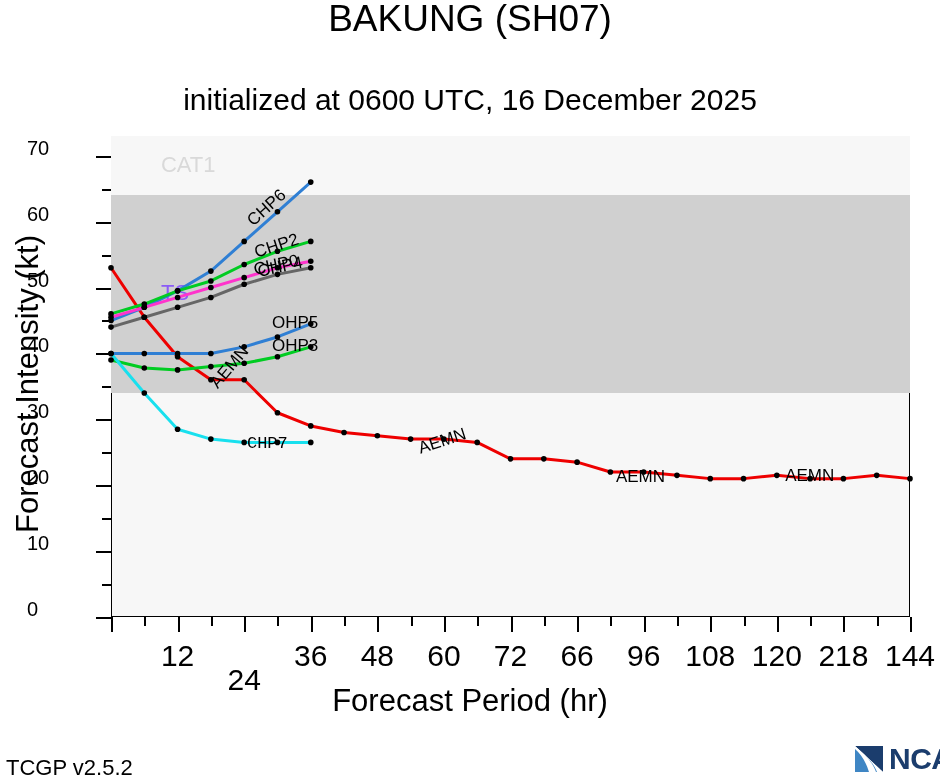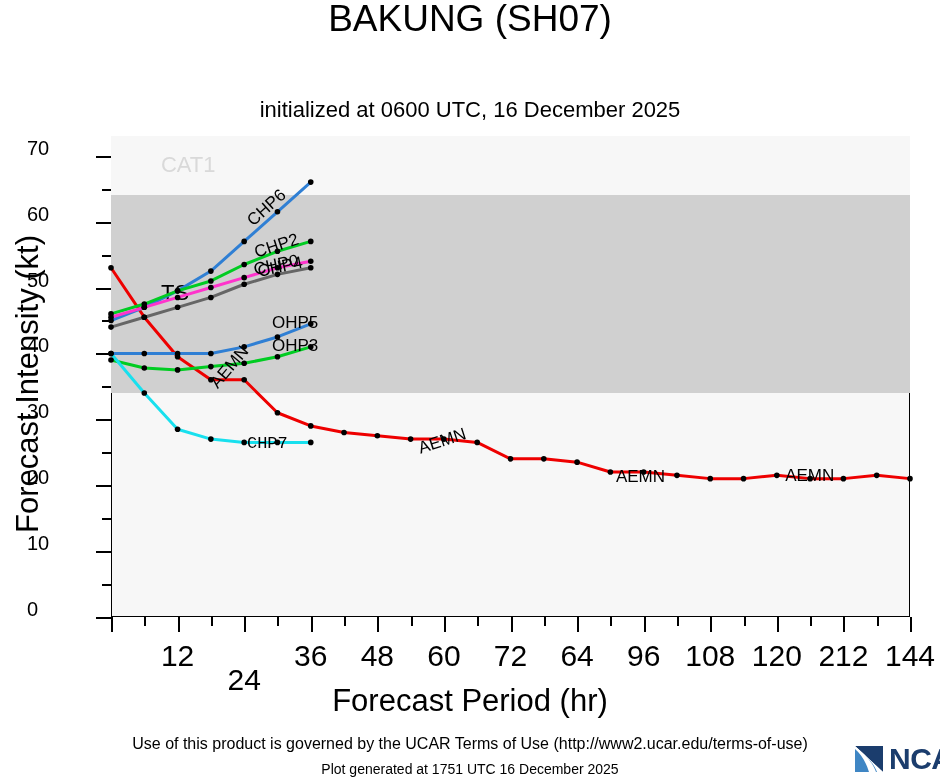--- a/index.html
+++ b/index.html
@@ -6,21 +6,21 @@
   body{
     width:940px;height:780px;background:#ffffff;
     font-family:"Liberation Sans", sans-serif;
     color:#000;overflow:hidden;position:relative;
   }
   #stage{position:relative;width:744px;height:780px;}
 
   .ttl{position:absolute;left:0;width:940px;text-align:center;white-space:nowrap;}
   #title-main{top:-2px;font-size:37px;}
   #title-sub{top:44px;font-size:29px;}
-  #title-init{top:83px;font-size:22px;margin-top:14px;}
+  #title-init{top:83px;font-size:30px;}
 
   #ylabel{
     position:absolute;left:-232px;top:366px;width:520px;
     transform:rotate(-90deg);text-align:center;
     font-size:31px;white-space:nowrap;
   }
   #xlabel{
     position:absolute;left:0;width:940px;top:683px;
     text-align:center;font-size:31px;white-space:nowrap;
   }
@@ -56,21 +56,21 @@
   <div class="ttl" id="title-main">BAKUNG (SH07)</div>
   <div class="ttl" id="title-init">initialized at 0600 UTC, 16 December 2025</div>
 
   <div id="ylabel">Forecast Intensity (kt)</div>
   <div id="xlabel">Forecast Period (hr)</div>
 
   <div id="plotwrap">
     <div id="plotbg"></div>
     <div id="bands">
         <div class="band-rect" style="position: absolute; left: 0px; width: 799px; top: 59.3014px; height: 197.671px; background: rgb(208, 208, 208);"></div>
-        <div class="bandlab" style="left: 49.9375px; top: 144.137px; color: #000000;">TS</div>
+        <div class="bandlab" style="left: 49.9375px; top: 144.137px; color: #8b5cf6;">TS</div>
         <div class="band-rect" style="position: absolute; left: 0px; width: 799px; top: 0px; height: 59.3014px; background: rgb(247, 247, 247);"></div>
         <div class="bandlab" style="left: 49.9375px; top: 16.3096px;">CAT1</div>
       </div>
     <div id="yaxis">
         <div class="ytick" style="top: 481px;"></div>
         <div class="ytick minor" style="top: 448.055px;"></div>
         <div class="ytick" style="top: 415.11px;"></div>
         <div class="ytick minor" style="top: 382.164px;"></div>
         <div class="ytick" style="top: 349.219px;"></div>
         <div class="ytick minor" style="top: 316.274px;"></div>
@@ -117,25 +117,25 @@
         <div class="xtick" style="left: 699.125px; height: 9px;"></div>
         <div class="xtick" style="left: 732.417px; height: 15px;"></div>
         <div class="xtick" style="left: 765.708px; height: 9px;"></div>
         <div class="xtick" style="left: 799px; height: 15px;"></div>
         <div class="xtlab" style="width: 90px; left: 21.5833px; top: 503px;">12</div>
         <div class="xtlab" style="width: 90px; left: 88.1667px; top: 503px; margin-top: 24px;">24</div>
         <div class="xtlab" style="width: 90px; left: 154.75px; top: 503px;">36</div>
         <div class="xtlab" style="width: 90px; left: 221.333px; top: 503px;">48</div>
         <div class="xtlab" style="width: 90px; left: 287.917px; top: 503px;">60</div>
         <div class="xtlab" style="width: 90px; left: 354.5px; top: 503px;">72</div>
-        <div class="xtlab" style="width: 90px; left: 421.083px; top: 503px;">64</div>
+        <div class="xtlab" style="width: 90px; left: 421.083px; top: 503px;">66</div>
         <div class="xtlab" style="width: 90px; left: 487.667px; top: 503px;">96</div>
         <div class="xtlab" style="width: 90px; left: 554.25px; top: 503px;">108</div>
         <div class="xtlab" style="width: 90px; left: 620.833px; top: 503px;">120</div>
-        <div class="xtlab" style="width: 90px; left: 687.417px; top: 503px;">212</div>
+        <div class="xtlab" style="width: 90px; left: 687.417px; top: 503px;">218</div>
         <div class="xtlab" style="width: 90px; left: 754px; top: 503px;">144</div>
       </div>
     <svg id="svg" width="803" height="485">
         <polyline points="0,131.78082191780823 33.291666666666664,181.19863013698625 66.58333333333333,220.73287671232873 99.875,243.7945205479452 133.16666666666666,243.7945205479452 166.45833333333334,276.7397260273973 199.75,289.9178082191781 233.04166666666669,296.5068493150685 266.3333333333333,299.8013698630137 299.625,303.0958904109589 332.9166666666667,303.0958904109589 366.2083333333333,306.3904109589041 399.5,322.86301369863014 432.79166666666663,322.86301369863014 466.08333333333337,326.1575342465753 499.375,336.04109589041093 532.6666666666666,336.04109589041093 565.9583333333334,339.33561643835617 599.25,342.6301369863014 632.5416666666666,342.6301369863014 665.8333333333334,339.33561643835617 699.125,342.6301369863014 732.4166666666666,342.6301369863014 765.7083333333334,339.33561643835617 799,342.6301369863014" fill="none" stroke="#ee0000" stroke-width="3" stroke-linejoin="round" stroke-linecap="round"></polyline>
         <polyline points="0,184.4931506849315 33.291666666666664,171.31506849315065 66.58333333333333,154.84246575342462 99.875,135.0753424657534 133.16666666666666,105.42465753424659 166.45833333333334,75.77397260273972 199.75,46.1232876712329" fill="none" stroke="#2f7fd4" stroke-width="3" stroke-linejoin="round" stroke-linecap="round"></polyline>
         <polyline points="0,177.90410958904113 33.291666666666664,168.02054794520546 66.58333333333333,154.84246575342462 99.875,144.958904109589 133.16666666666666,128.48630136986299 166.45833333333334,115.3082191780822 199.75,105.42465753424659" fill="none" stroke="#00cc22" stroke-width="3" stroke-linejoin="round" stroke-linecap="round"></polyline>
         <polyline points="0,181.19863013698625 33.291666666666664,171.31506849315065 66.58333333333333,161.4315068493151 99.875,151.5479452054795 133.16666666666666,141.66438356164383 166.45833333333334,131.78082191780823 199.75,125.1917808219178" fill="none" stroke="#ff33cc" stroke-width="3" stroke-linejoin="round" stroke-linecap="round"></polyline>
         <polyline points="0,191.08219178082192 33.291666666666664,181.19863013698625 66.58333333333333,171.31506849315065 99.875,161.4315068493151 133.16666666666666,148.25342465753425 166.45833333333334,138.36986301369865 199.75,131.78082191780823" fill="none" stroke="#666666" stroke-width="3" stroke-linejoin="round" stroke-linecap="round"></polyline>
         <polyline points="0,217.43835616438355 33.291666666666664,217.43835616438355 66.58333333333333,217.43835616438355 99.875,217.43835616438355 133.16666666666666,210.84931506849313 166.45833333333334,200.96575342465752 199.75,187.78767123287673" fill="none" stroke="#2f7fd4" stroke-width="3" stroke-linejoin="round" stroke-linecap="round"></polyline>
         <polyline points="0,224.02739726027397 33.291666666666664,231.93424657534248 66.58333333333333,233.91095890410955 99.875,230.6164383561644 133.16666666666666,227.32191780821918 166.45833333333334,220.73287671232873 199.75,210.84931506849313" fill="none" stroke="#00cc22" stroke-width="3" stroke-linejoin="round" stroke-linecap="round"></polyline>
@@ -223,22 +223,21 @@
         <div class="sername" style="left: 138.715px; top: 76.9753px; transform: rotate(-42deg);">CHP6</div>
         <div class="sername" style="left: 144.264px; top: 107.285px; transform: rotate(-18deg);">CHP2</div>
         <div class="sername" style="left: 147.038px; top: 125.734px; transform: rotate(-12deg);">CHP4</div>
         <div class="sername" style="left: 143.154px; top: 124.416px; transform: rotate(-12deg);">CHP0</div>
         <div class="sername" style="left: 160.91px; top: 177.129px; transform: rotate(0deg);">OHP5</div>
         <div class="sername" style="left: 160.91px; top: 199.532px; transform: rotate(0deg);">OHP3</div>
         <div class="sername" style="left: 135.941px; top: 298.367px; transform: rotate(0deg); font-family: Liberation Mono, monospace;">CHP7</div>
       </div>
   </div>
 
-  <div class="foot" id="foot-terms">Use of this product is governed by the UCAR Terms of Use (http://www2.ucar.edu/terms-of-use)</div>
-  <div class="foot" id="foot-plotgen">Plot generated at 1751 UTC   16 December 2025</div>
+  <div class="foot" id="foot-ver">TCGP v2.5.2</div>
 
   <div id="ncar-wrap">
     <svg width="34" height="30" viewBox="0 0 34 30">
       <path d="M2,2 L30,2 L30,28 Z" fill="#1b3d6d"></path>
       <path d="M2,2 L2,28 L30,28 Z" fill="#ffffff"></path>
       <path d="M2,4 C12,10 20,18 24,28 L2,28 Z" fill="#3f86c4"></path>
       <path d="M2,3 C11,9 19,17 23,28 L16,28 C13,18 8,10 2,5 Z" fill="#ffffff"></path>
     </svg>
     <div id="ncar-text">NCAR</div>
   </div>

